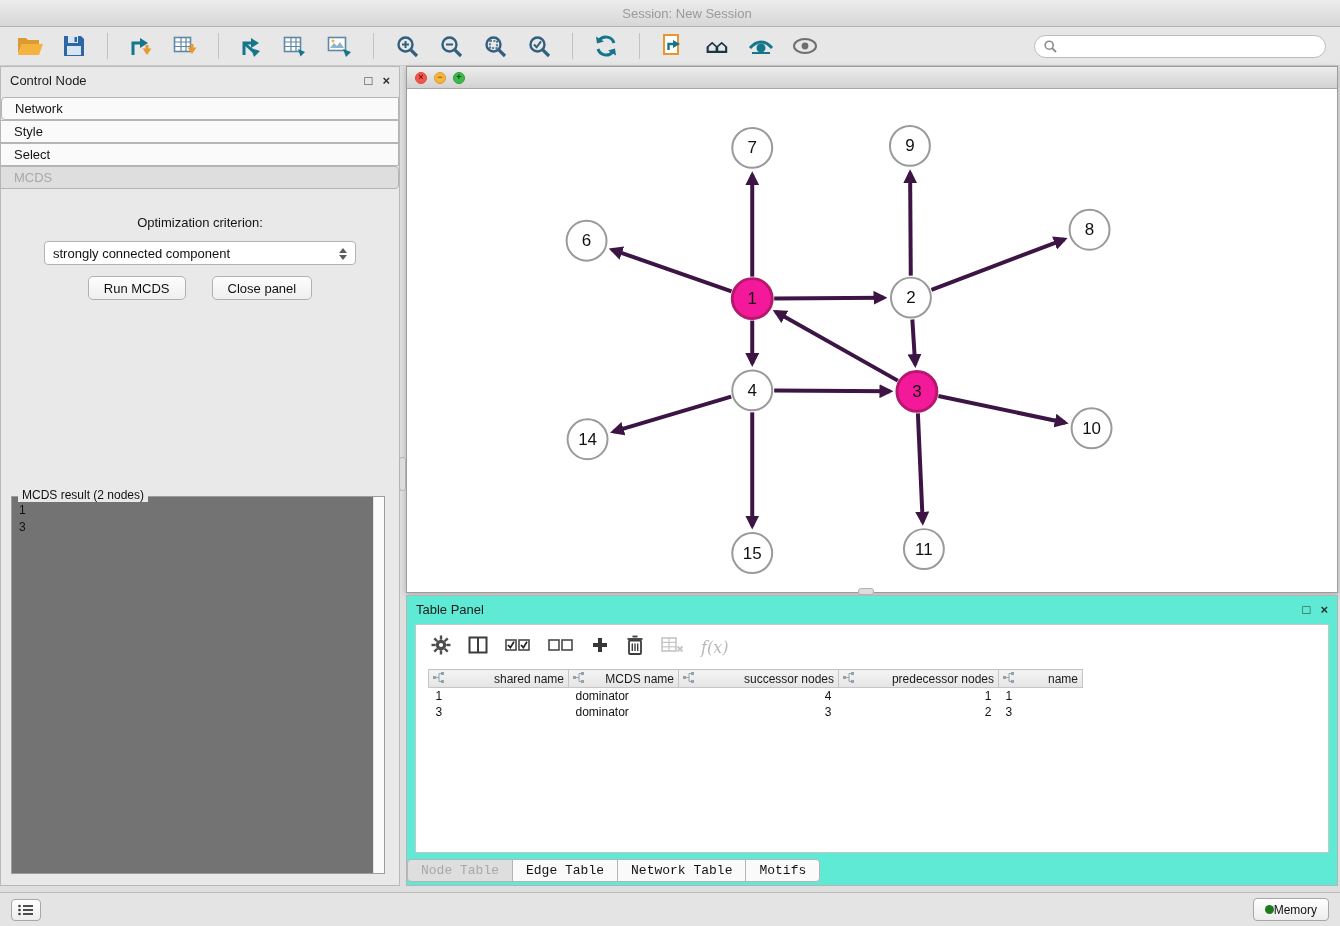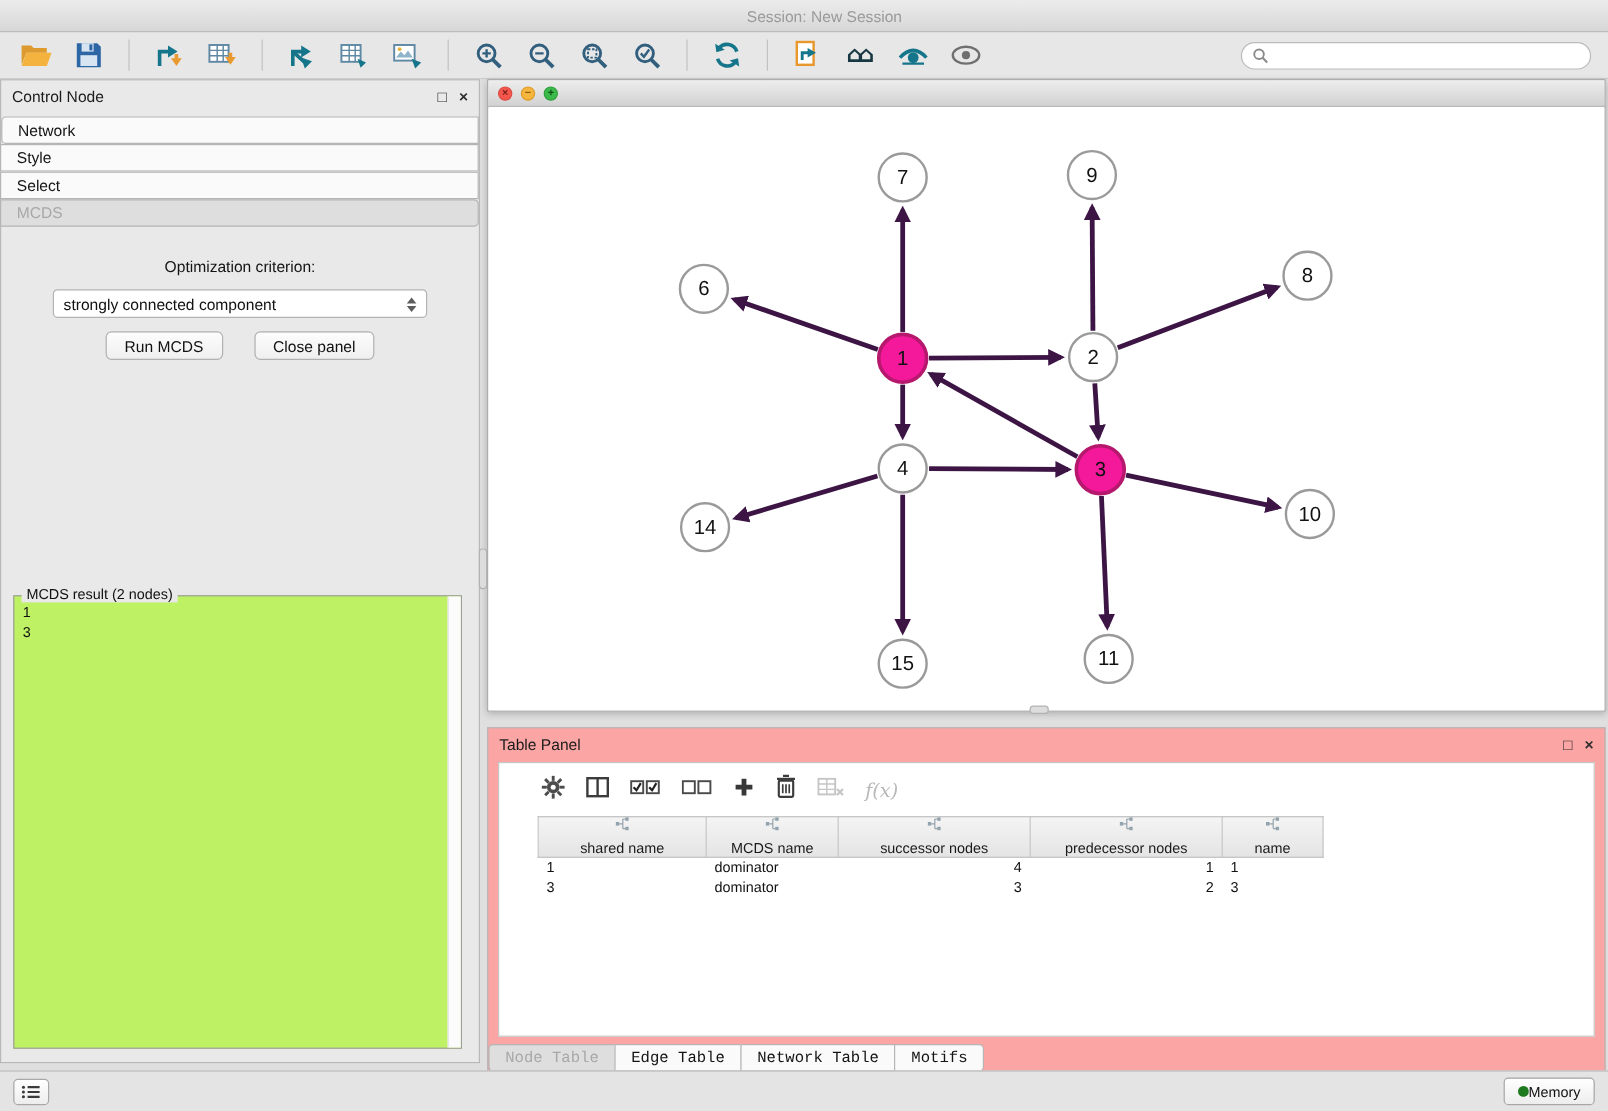--- a/index.html
+++ b/index.html
@@ -40,21 +40,21 @@
   .cp-select { margin:11px auto 0; width:312px; height:24px; background:#fff; border:1px solid #b3b3b3;
     border-radius:4px; display:flex; align-items:center; padding:0 8px; position:relative; font-size:13px; color:#111; }
   .stepper { position:absolute; right:5px; top:2px; width:14px; height:19px;
     display:flex; flex-direction:column; align-items:center; justify-content:center; gap:2px; }
   .tri-up { width:0; height:0; border-left:4px solid transparent; border-right:4px solid transparent; border-bottom:5px solid #5c5c5c; }
   .tri-down { width:0; height:0; border-left:4px solid transparent; border-right:4px solid transparent; border-top:5px solid #5c5c5c; }
   .cp-buttons { display:flex; justify-content:center; gap:26px; margin-top:11px; }
   .cp-btn { height:24px; padding:0 15px; font-size:13px; font-family:inherit; color:#111;
     background:linear-gradient(#fdfdfd,#efefef); border:1px solid #b1b1b1; border-radius:5px; cursor:default; }
   .result-box { position:absolute; left:10px; right:14px; top:429px; bottom:11px;
-    border:1px solid #9d9d9d; background:#bef264; }
+    border:1px solid #9d9d9d; background:#737373; }
   .result-legend { position:absolute; top:-9px; left:6px; background:#e9e9e9; padding:0 4px;
     font-size:12px; color:#111; }
   .result-lines { padding:5px 7px; font-size:12px; line-height:17px; color:#111; }
   .result-scroll { position:absolute; top:0; right:0; bottom:0; width:11px;
     background:#fbfbfb; border-left:1px solid #e2e2e2; }
 
   
   .network-window { position:absolute; left:406px; top:66px; width:932px; height:527px;
     background:#fff; border:1px solid #9c9c9c; box-shadow:0 2px 6px rgba(0,0,0,.22); }
   .nw-titlebar { height:22px; background:linear-gradient(#ededed,#d2d2d2); border-bottom:1px solid #aaaaaa;
@@ -69,31 +69,31 @@
   .nw-body { position:absolute; top:23px; left:0; right:0; bottom:0; background:#fff; overflow:hidden; }
   svg.graph { width:100%; height:100%; display:block; }
 
   .grip-v { position:absolute; left:399px; top:457px; width:7px; height:34px;
     background:#dddddd; border:1px solid #b3b3b3; border-radius:3px; }
   .grip-h { position:absolute; left:858px; top:588px; width:16px; height:7px;
     background:#dddddd; border:1px solid #b3b3b3; border-radius:3px; }
 
   
   .table-panel { position:absolute; left:406px; top:595px; width:932px; height:291px;
-    background:#fca5a5; border:1px solid #b5b5b5;margin-top:11px; }
+    background:#5eead4; border:1px solid #b5b5b5; }
   .tp-header { height:26px; display:flex; align-items:center; padding:0 9px; }
   .tp-header .hd-title { font-size:13px; color:#1c1c1c; }
   .tp-body { position:absolute; left:8px; right:8px; top:28px; bottom:32px;
-    background:#fff; border:1px solid #c6c6c6; overflow:hidden;padding-left:20px; }
+    background:#fff; border:1px solid #c6c6c6; overflow:hidden; }
   .tp-toolbar { height:44px; display:flex; align-items:center; gap:17px; padding:0 15px; }
   .tp-toolbar .fx { font-family:"DejaVu Serif", serif; font-style:italic; font-size:16px; color:#b8b8b8; }
   table.tbl { border-collapse:collapse; margin-left:12px; table-layout:fixed; }
   table.tbl th { background:linear-gradient(#f4f4f4,#e4e4e4); border:1px solid #c6c6c6;
     font-size:12px; font-weight:normal; color:#1a1a1a; height:18px; padding:0 4px; white-space:nowrap; }
-  table.tbl th .th-inner { display:flex; align-items:center; justify-content:space-between; gap:5px;flex-direction:column; }
+  table.tbl th .th-inner { display:flex; align-items:center; justify-content:space-between; gap:5px; }
   table.tbl td { font-size:12px; color:#111; height:16px; padding:0 7px; white-space:nowrap; }
   .tp-tabs { position:absolute; bottom:3px; left:0; right:0; display:flex; justify-content:flex-start;font-family:Liberation Mono, monospace; }
 
   
   .statusbar { position:absolute; left:0; bottom:0; width:100%; height:34px;
     background:#e4e4e4; border-top:1px solid #bcbcbc; display:flex; align-items:center; padding:0 11px; }
   .list-btn { width:30px; height:22px; border:1px solid #a8a8a8; border-radius:4px;
     background:linear-gradient(#ffffff,#ededed); display:flex; align-items:center; justify-content:center; }
   .memory-btn { margin-left:auto; height:23px; border:1px solid #a8a8a8; border-radius:4px;
     background:linear-gradient(#ffffff,#ededed); display:flex; align-items:center; gap:0; padding:0 11px;

